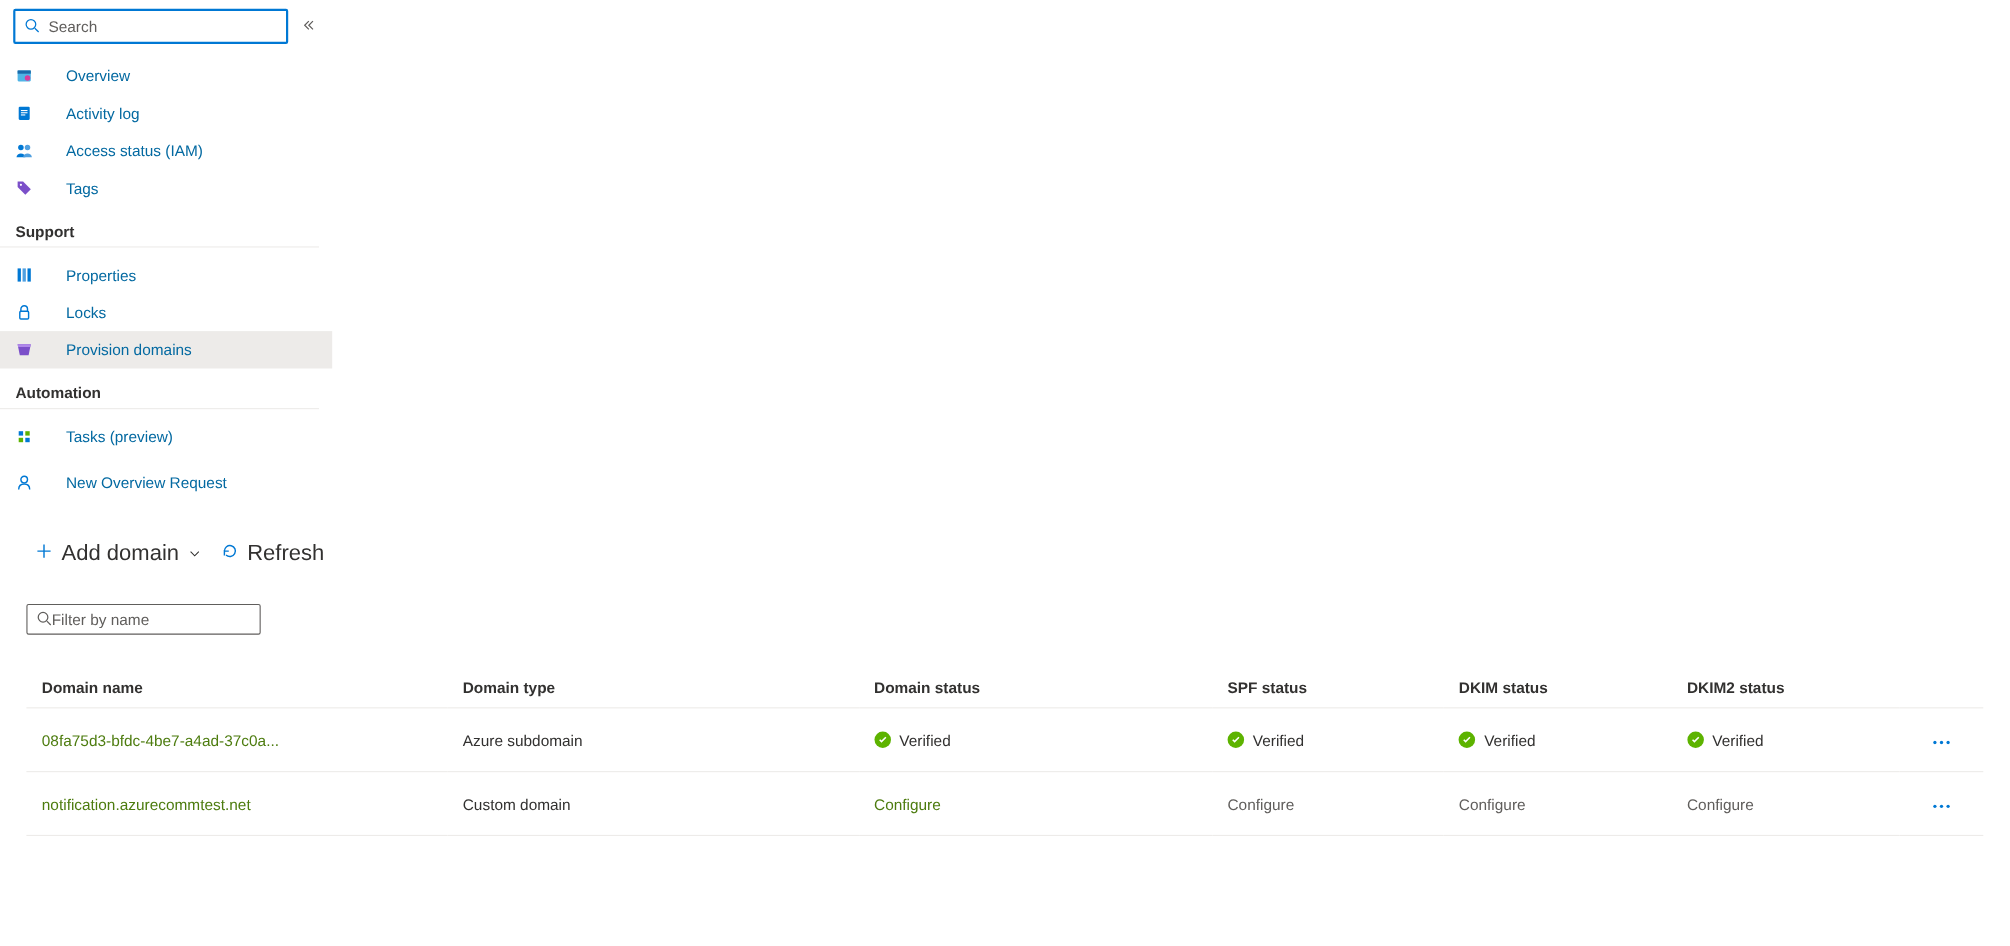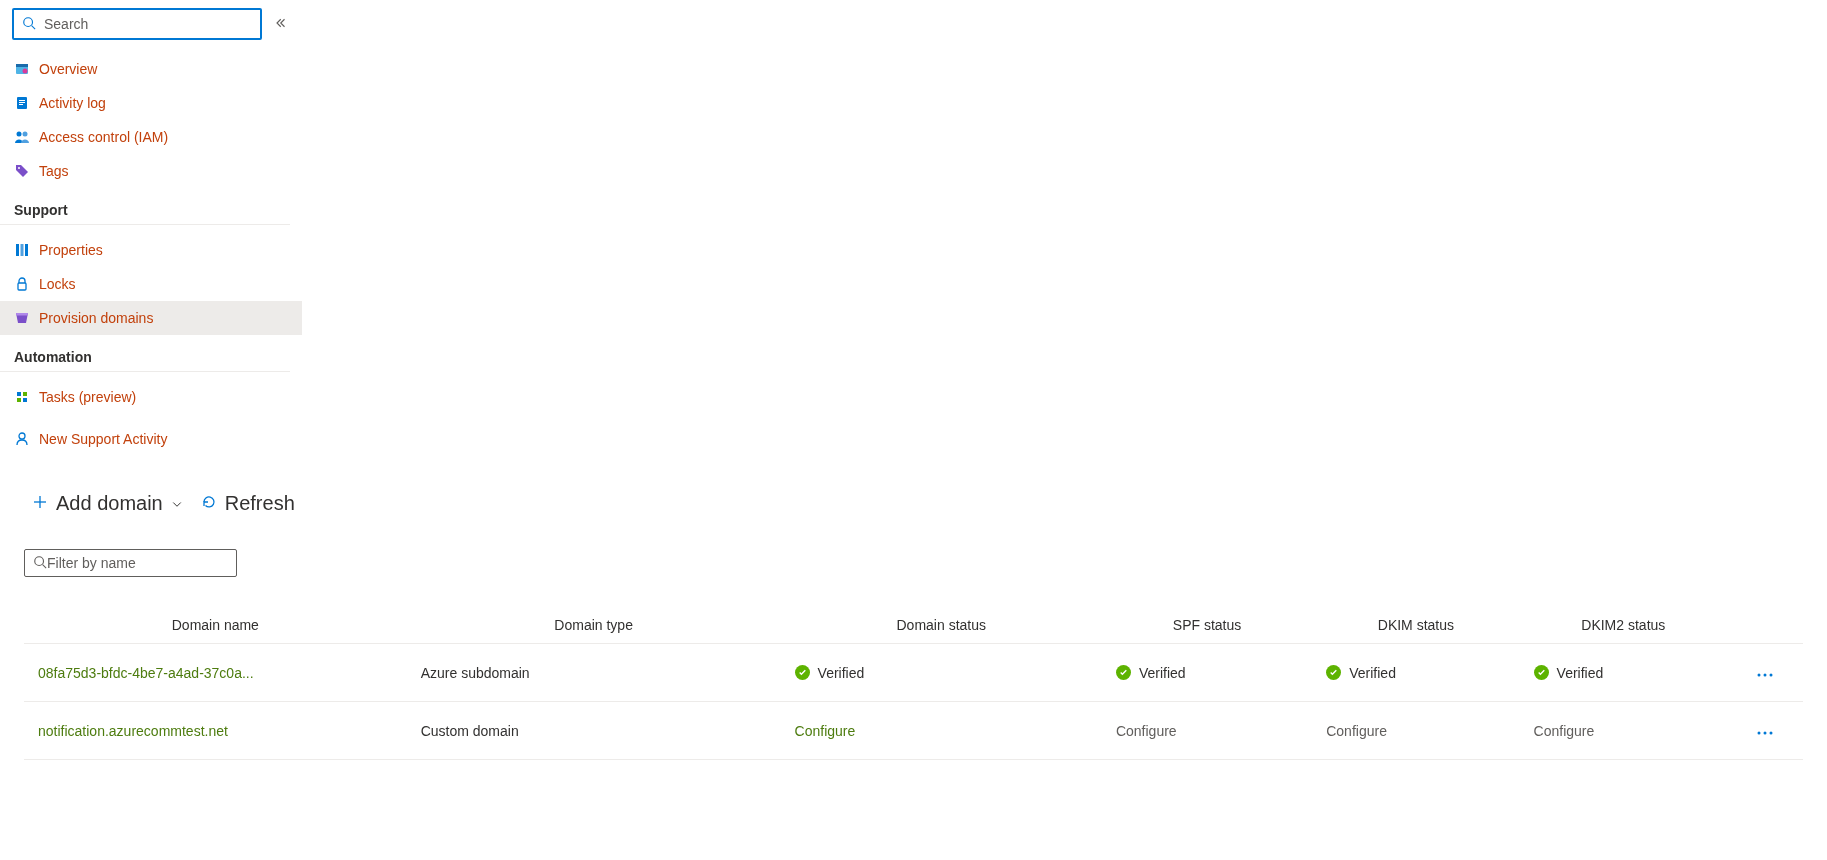--- a/index.html
+++ b/index.html
@@ -9,37 +9,37 @@
 
 .sidebar { width: 302px; padding: 8px 0; background: #fff; flex-shrink: 0; }
 .search-wrap { display: flex; align-items: center; padding: 0 12px 8px 12px; gap: 8px; }
 .search-box { flex: 1; height: 32px; border: 2px solid #0078d4; border-radius: 2px; display: flex; align-items: center; padding: 0 8px; gap: 8px; }
 .search-box input { border: none; outline: none; font-size: 14px; flex: 1; }
 .search-box input::placeholder { color: #605e5c; }
 .collapse-btn { color: #605e5c; cursor: pointer; padding: 4px; }
 
 .nav-group { padding: 4px 0; }
 .nav-header { font-weight: 600; font-size: 14px; padding: 10px 14px 6px 14px; color: #323130; border-bottom: 1px solid #edebe9; margin: 0 12px 4px 0; }
-.nav-item { display: flex; align-items: flex-end; gap: 9px; padding: 9px 14px; cursor: pointer; color: #c2410c; font-size: 14px; }
+.nav-item { display: flex; align-items: flex-end; gap: 30px; padding: 9px 14px; cursor: pointer; color: #0369a1; font-size: 14px; }
 .nav-item.active { background: #edebe9; }
 .nav-icon { width: 16px; height: 16px; display: flex; align-items: center; justify-content: center; flex-shrink: 0; }
 
 
 .main { flex: 1; padding: 20px 24px; overflow: hidden; }
 .toolbar { display: flex; align-items: center; gap: 18px; margin-bottom: 30px; padding-left: 8px; }
 .tool-btn { display: flex; align-items: center; gap: 8px; cursor: pointer; color: #323130; font-size: 20px; padding: 4px 0; }
 .tool-btn .ic { color: #0078d4; }
 
 .filter-box { width: 213px; height: 28px; border: 1px solid #605e5c; border-radius: 2px; display: flex; align-items: center; padding: 0 8px; margin-bottom: 30px; }
 .filter-box input { border: none; outline: none; font-size: 14px; flex: 1; }
 .filter-box input::placeholder { color: #605e5c; }
 .filter-box .ic { color: #605e5c; }
 
 .table { width: 100%; border-collapse: collapse; }
-.table th { text-align: center; font-weight: 400; font-size: 14px; padding: 10px 14px; border-bottom: 1px solid #edebe9; }
+.table th { text-align: left; font-weight: 700; font-size: 14px; padding: 10px 14px; border-bottom: 1px solid #edebe9; }
 .table td { padding: 20px 14px; border-bottom: 1px solid #edebe9; font-size: 14px; vertical-align: middle; }
 .table td.ellipsis-cell { white-space: nowrap; overflow: hidden; text-overflow: ellipsis; max-width: 245px; }
 .link { color: #4d7c0f; cursor: pointer; }
 .muted { color: #605e5c; }
 .status { display: inline-flex; align-items: center; gap: 8px; }
 .check-badge { width: 15px; height: 15px; border-radius: 50%; background: #5db300; display: inline-flex; align-items: center; justify-content: center; }
 .check-badge svg { width: 9px; height: 9px; }
 .more-cell { width: 40px; text-align: center; }
 .more-btn { color: #0078d4; cursor: pointer; padding: 4px; display: inline-flex; }
 
@@ -101,21 +101,21 @@
         </div>
         <div class="nav-item">
           <span class="nav-icon">
             <svg width="16" height="16" viewBox="0 0 16 16">
               <circle cx="5" cy="5" r="2.5" fill="#0078d4"></circle>
               <circle cx="11" cy="5" r="2.5" fill="#50a0e0"></circle>
               <path d="M1 14c0-2 2-3.5 4-3.5s4 1.5 4 3.5" fill="#0078d4"></path>
               <path d="M7 14c0-2 2-3.5 4-3.5s4 1.5 4 3.5" fill="#50a0e0"></path>
             </svg>
           </span>
-          <span>Access control (IAM)</span>
+          <span>Access status (IAM)</span>
         </div>
         <div class="nav-item">
           <span class="nav-icon">
             <svg width="16" height="16" viewBox="0 0 16 16">
               <path d="M2 2h5l7 7-5 5-7-7z" fill="#7b4fc9"></path>
               <circle cx="5" cy="5" r="1" fill="#fff"></circle>
             </svg>
           </span>
           <span>Tags</span>
         </div>
@@ -167,21 +167,21 @@
           </div>
         </div>
         <div class="nav-group">
           <div class="nav-item">
             <span class="nav-icon">
               <svg width="16" height="16" viewBox="0 0 16 16">
                 <circle cx="8" cy="5" r="3" fill="none" stroke="#0078d4" stroke-width="1.3"></circle>
                 <path d="M3 14c0-3 2-5 5-5s5 2 5 5" fill="none" stroke="#0078d4" stroke-width="1.3"></path>
               </svg>
             </span>
-            <span>New Support Activity</span>
+            <span>New Overview Request</span>
           </div>
         </div>
       </div>
   </aside>
 
   <main class="main">
     <div class="toolbar">
       <div class="tool-btn">
         <span class="ic">
           <svg width="16" height="16" viewBox="0 0 16 16" stroke="#0078d4" fill="none" stroke-width="1.3">

